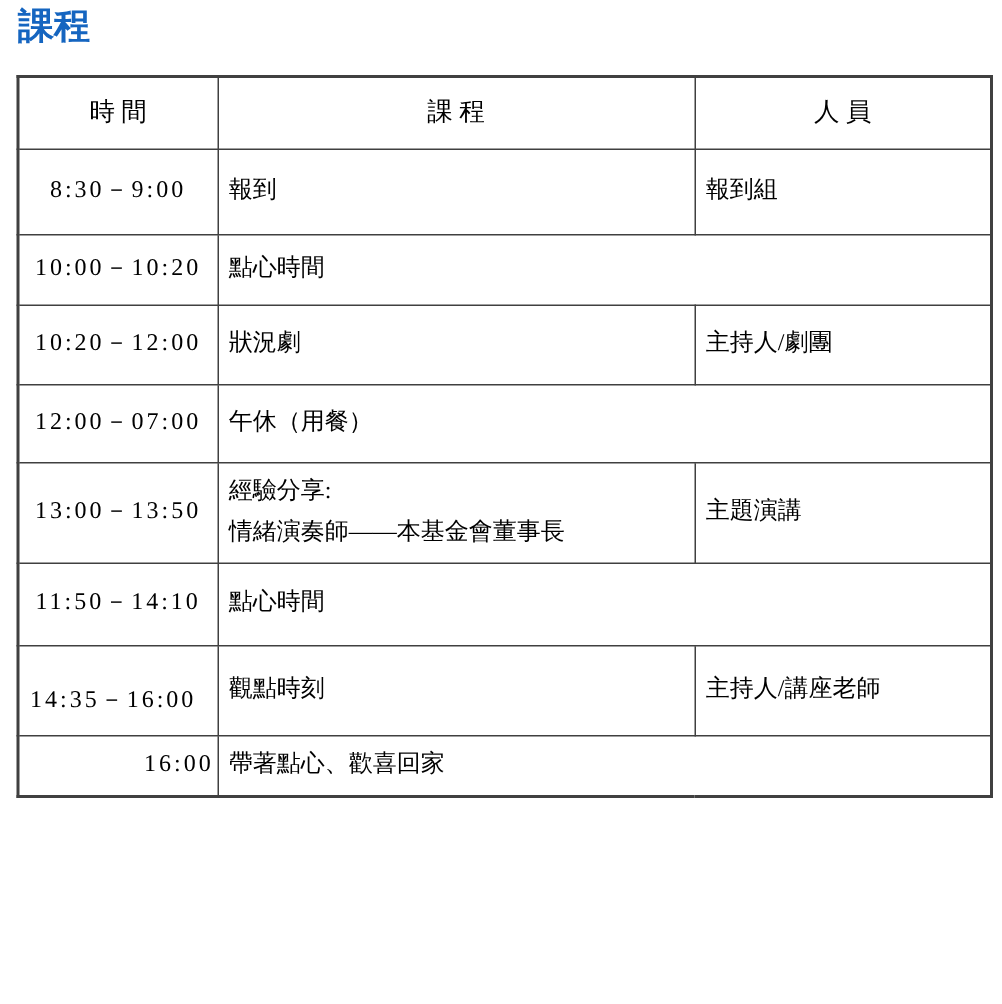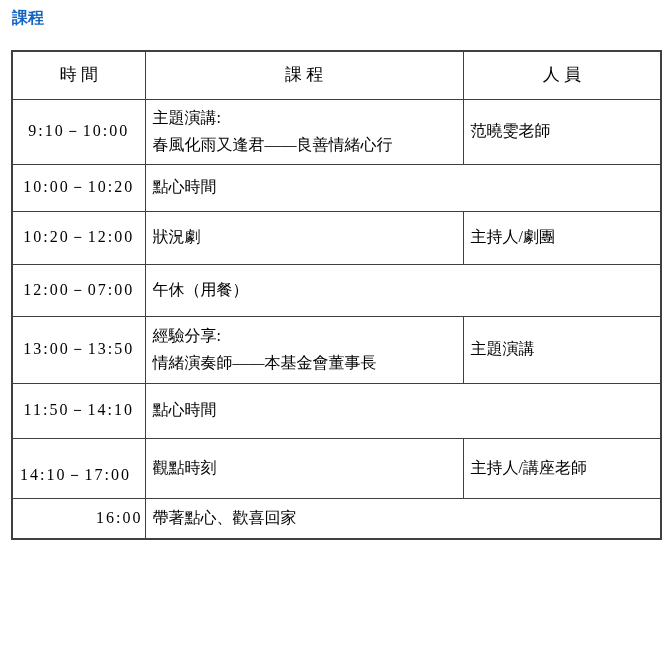--- a/index.html
+++ b/index.html
@@ -10,21 +10,21 @@
   body {
     width: 668px;
     height: 669px;
     overflow: hidden;
     font-family: "Liberation Serif", "DejaVu Serif", serif;
     color: #000000;
   }
   .page-title {
     margin: 5px 0 0 12px;
     font-family: "Liberation Sans", "DejaVu Sans", sans-serif;
-    font-size: 16px;
+    font-size: 24px;
     line-height: 26px;
     font-weight: bold;
     color: #1565c0;
   }
   table.schedule {
     border-collapse: collapse;
     table-layout: fixed;
     margin: 19px 0 0 11px;
     width: 649px;
     border: 2px solid #404040;
@@ -97,28 +97,27 @@
     <col class="c-course">
     <col class="c-person">
   </colgroup>
   <tbody>
     <tr class="r-h">
       <th>時 間</th>
       <th>課 程</th>
       <th>人 員</th>
     </tr>
 
+    <tr class="r0">
+      <td class="time">8:30－9:00</td>
+      <td class="course">報到</td>
+      <td class="person">報到組</td>
+    </tr>
 
 
-    <tr class="r2">
-      <td class="time">9:10－10:00</td>
-      <td class="course">主題演講:
-春風化雨又逢君——良善情緒心行</td>
-      <td class="person">范曉雯老師</td>
-    </tr>
 
     <tr class="r3">
       <td class="time">10:00－10:20</td>
       <td class="course" colspan="2">點心時間</td>
     </tr>
 
     <tr class="r4">
       <td class="time">10:20－12:00</td>
       <td class="course">狀況劇</td>
       <td class="person">主持人/劇團</td>
@@ -135,21 +134,21 @@
 情緒演奏師——本基金會董事長</td>
       <td class="person">主題演講</td>
     </tr>
 
     <tr class="r7">
       <td class="time">11:50－14:10</td>
       <td class="course" colspan="2">點心時間</td>
     </tr>
 
     <tr class="r8">
-      <td class="time-bottom">14:10－17:00</td>
+      <td class="time-bottom">14:35－16:00</td>
       <td class="course">觀點時刻</td>
       <td class="person">主持人/講座老師</td>
     </tr>
 
     <tr class="r9">
       <td class="time-left">16:00</td>
       <td class="course" colspan="2">帶著點心、歡喜回家</td>
     </tr>
   </tbody>
 </table>

